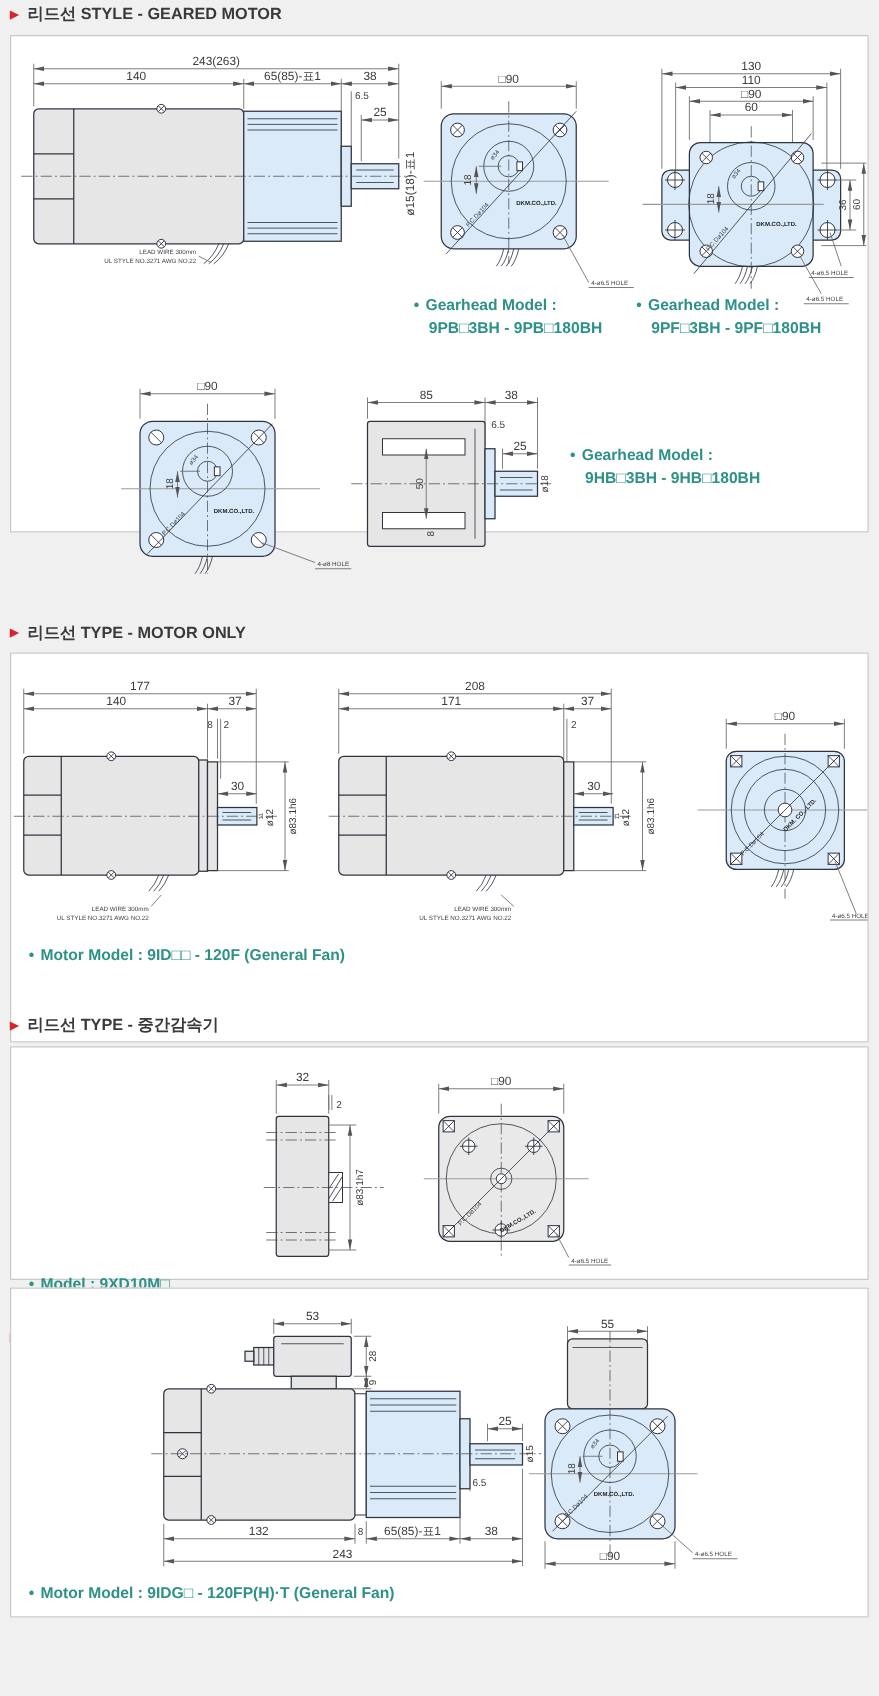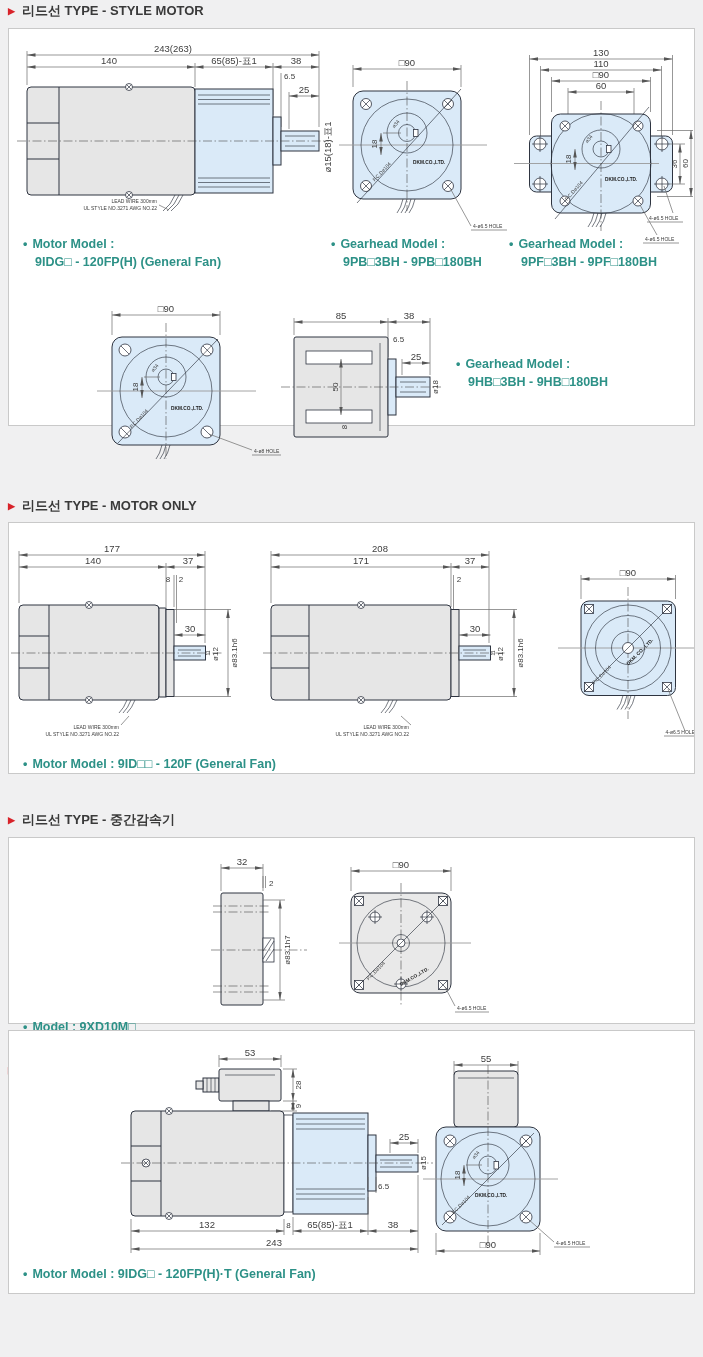--- a/index.html
+++ b/index.html
@@ -28,21 +28,21 @@
   .td{font-size:9.5px}
   .ts{font-size:8px}
   .tt{font-size:5px}
   .tk{font-size:4.8px;font-weight:bold;fill:#222}
 </style>
 </head>
 <body>
 
 <div class="sh" style="top:1px">
   <span class="arr">▶</span>
-  <span>리드선 TYPE - STYLE MOTOR</span>
+  <span>리드선 STYLE - GEARED MOTOR</span>
 </div>
 
 <div class="panel" style="top:28px;height:398px">
 <svg width="685" height="457" viewBox="0 0 685 457">
 <defs>
 <marker id="a1" viewBox="0 0 10 10" refX="8.5" refY="5" markerWidth="10" markerHeight="10" orient="auto-start-reverse" markerUnits="userSpaceOnUse">
           <path d="M0,3.2 L8.5,5 L0,6.8 z" fill="#555"></path>
         </marker>
 </defs>
 
@@ -292,44 +292,40 @@
   <line class="th" x1="391" y1="353" x2="417" y2="353"></line>
         <line class="th" x1="391" y1="363" x2="417" y2="363"></line>
   <line class="cl" x1="272" y1="358" x2="432" y2="358"></line>
   <line class="dm" x1="332" y1="330" x2="332" y2="386" marker-start="url(#a1)" marker-end="url(#a1)"></line>
   <text class="ts" transform="rotate(-90 329 358)" x="329" y="358" text-anchor="middle">50</text>
   <text class="ts" transform="rotate(-90 338 398)" x="338" y="398" text-anchor="middle">8</text>
   <text class="ts" transform="rotate(-90 429 358)" x="429" y="358" text-anchor="middle">ø18</text>
 </g>
 </svg>
 
-<div class="mdl" style="left:14px;top:206px">
-  <div><span class="b">•</span><span>Motor Model :</span></div>
-  <div class="ind">9IDG□ - 120FP(H) (General Fan)</div>
-</div>
 <div class="mdl" style="left:322px;top:206px">
   <div><span class="b">•</span><span>Gearhead Model :</span></div>
   <div class="ind">9PB□3BH - 9PB□180BH</div>
 </div>
 <div class="mdl" style="left:500px;top:206px">
   <div><span class="b">•</span><span>Gearhead Model :</span></div>
   <div class="ind">9PF□3BH - 9PF□180BH</div>
 </div>
 <div class="mdl" style="left:447px;top:326px">
   <div><span class="b">•</span><span>Gearhead Model :</span></div>
   <div class="ind">9HB□3BH - 9HB□180BH</div>
 </div>
 </div>
 
 <div class="sh" style="top:496px">
   <span class="arr">▶</span>
   <span>리드선 TYPE - MOTOR ONLY</span>
 </div>
 
-<div class="panel" style="top:522px;height:252px">
+<div class="panel" style="top:522px;height:312px">
 <svg width="685" height="276" viewBox="0 0 685 276">
 <defs>
 <marker id="a2" viewBox="0 0 10 10" refX="8.5" refY="5" markerWidth="10" markerHeight="10" orient="auto-start-reverse" markerUnits="userSpaceOnUse">
           <path d="M0,3.2 L8.5,5 L0,6.8 z" fill="#555"></path>
         </marker>
 </defs>
 
 <g>
   <line class="dm" x1="10" y1="28" x2="10" y2="80"></line>
         <line class="dm" x1="196" y1="28" x2="196" y2="120"></line>

